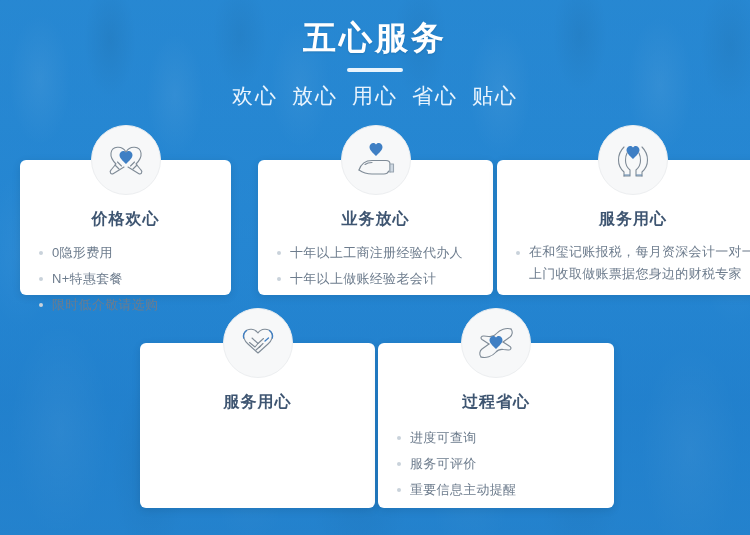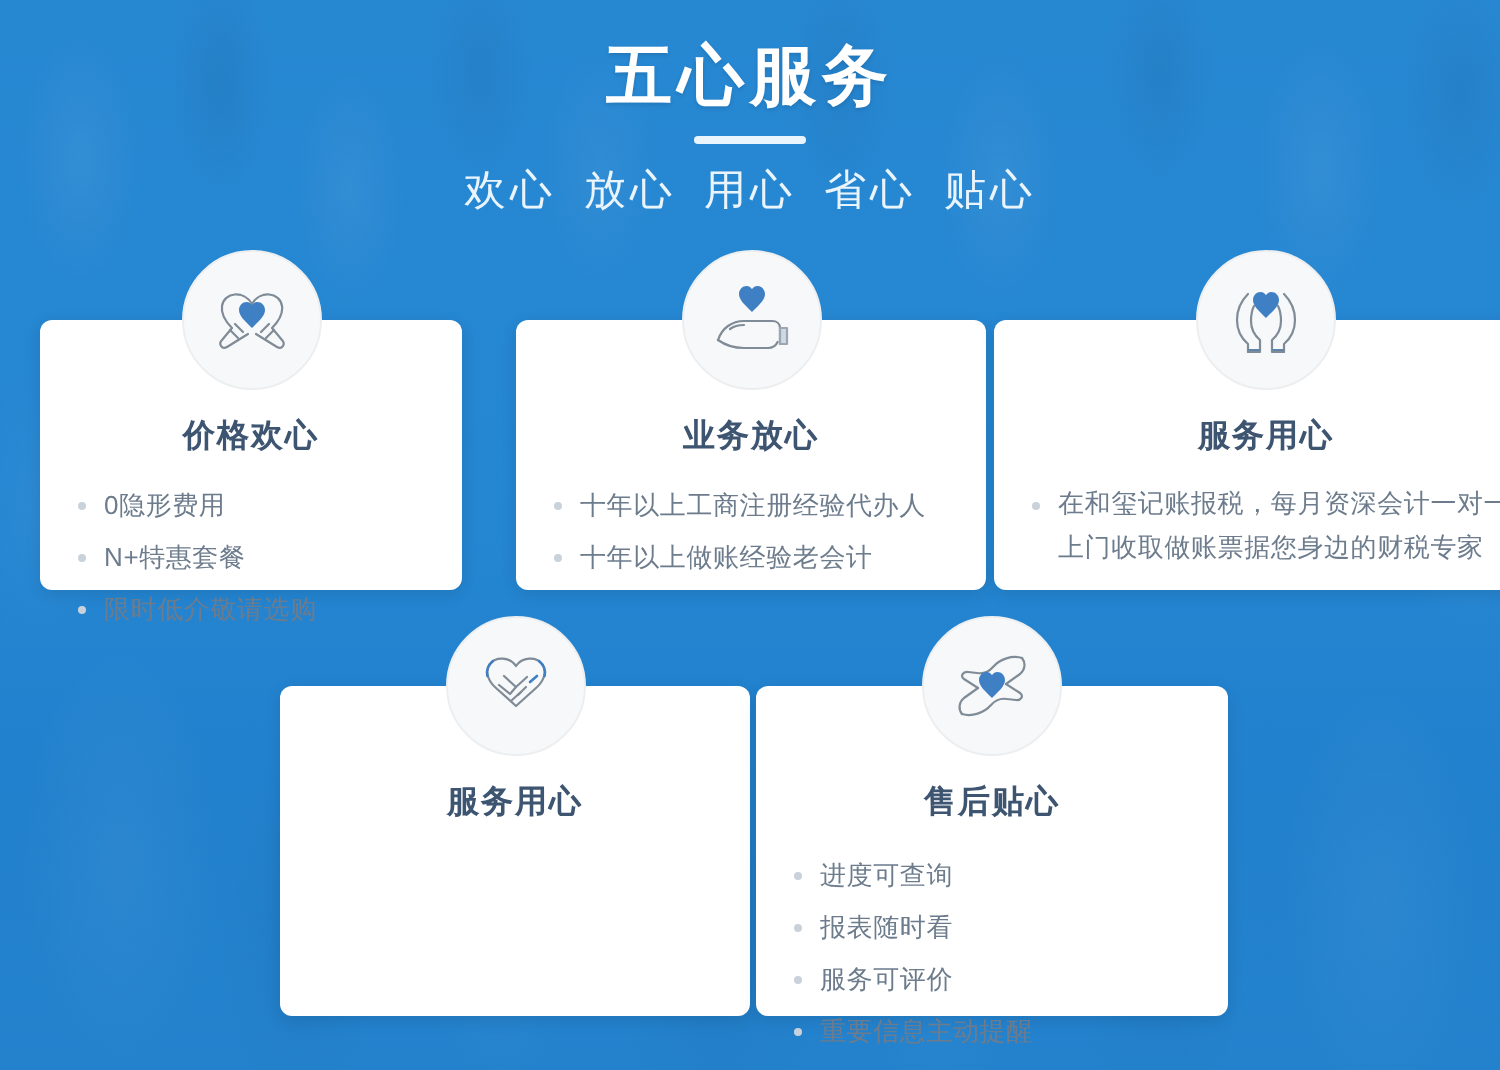--- a/index.html
+++ b/index.html
@@ -270,22 +270,21 @@
       <svg width="52" height="52" viewBox="0 0 52 52">
         <g fill="none" stroke="#7f8b97" stroke-width="1.1" stroke-linecap="round" stroke-linejoin="round">
           <path d="M41 12 C36 10.5, 30 12.5, 26.5 16.5 C24.5 18.8, 21.5 20, 18.5 19.5 L14 19 C11.5 18.7, 10 21, 12 22.5 L19 27"></path>
           <path d="M41 12 C43 14.5, 42.5 18, 40 20 L33 25"></path>
           <path d="M11 40 C16 41.5, 22 39.5, 25.5 35.5 C27.5 33.2, 30.5 32, 33.5 32.5 L38 33 C40.5 33.3, 42 31, 40 29.5 L33 25"></path>
           <path d="M11 40 C9 37.5, 9.5 34, 12 32 L19 27"></path>
         </g>
         <path d="M26 32 C22.5 28.5, 19.5 26, 19.5 23 C19.5 20.7, 21.3 19, 23.3 19 C24.6 19, 25.5 19.7, 26 20.6 C26.5 19.7, 27.4 19, 28.7 19 C30.7 19, 32.5 20.7, 32.5 23 C32.5 26, 29.5 28.5, 26 32 Z" fill="#3f7fc4"></path>
       </svg>
     </div>
-    <div class="card-title">售后贴心</div>
+    <div class="card-title">过程省心</div>
     <ul class="card-list">
       <li>进度可查询</li>
-      <li>报表随时看</li>
       <li>服务可评价</li>
       <li>重要信息主动提醒</li>
     </ul>
   </div>
 
 </div>
 
 </body></html>

